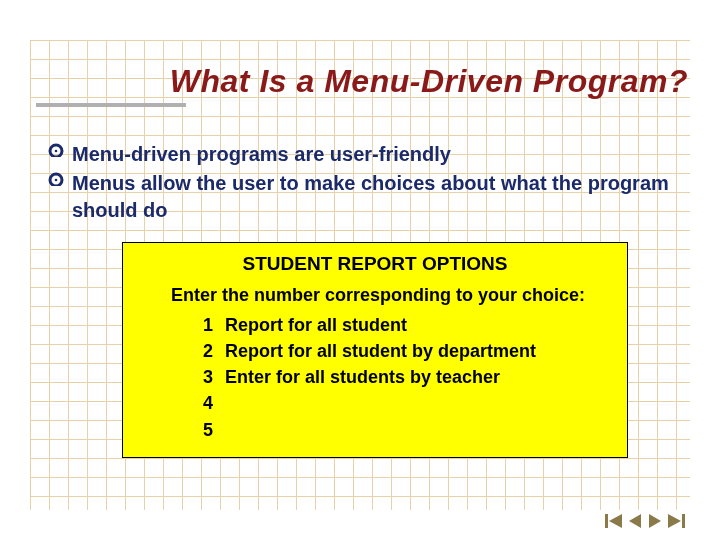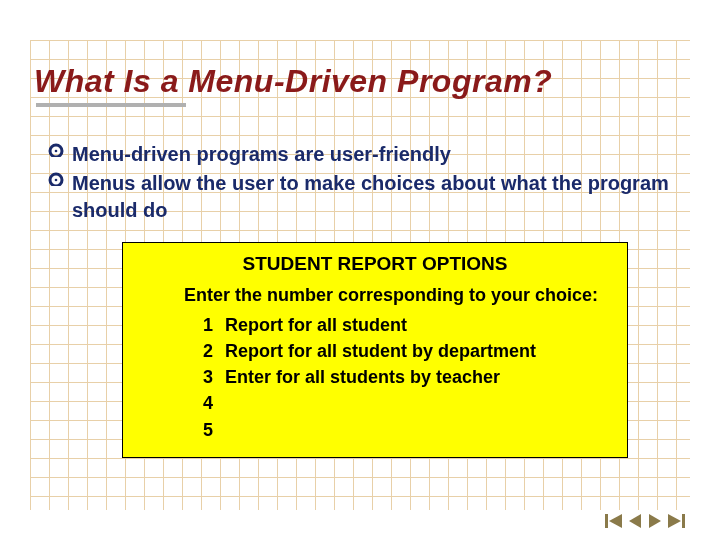--- a/index.html
+++ b/index.html
@@ -26,20 +26,21 @@
   }
   .title {
     font-size: 32px;
     font-weight: 700;
     color: #8a1a1a;
     font-style: italic;
     letter-spacing: 0.5px;
     line-height: 1.1;
     margin-left: 2px;
     margin-bottom: 4px;
+    text-align: right;
   }
   .title-underline {
     width: 150px;
     height: 4px;
     background: #b0b0b0;
     margin-left: 4px;
     margin-bottom: 34px;
   }
   .bullets {
     margin-left: 16px;
@@ -68,21 +69,21 @@
   }
   .menu-title {
     text-align: center;
     font-size: 19px;
     font-weight: 700;
     margin-bottom: 10px;
   }
   .menu-prompt {
     font-size: 18px;
     font-weight: 700;
-    margin-left: 43px;
+    margin-left: 30px;
     margin-bottom: 6px;
   }
   .menu-items { margin-left: 58px; }
   .menu-item {
     display: flex;
     gap: 12px;
     font-size: 18px;
     font-weight: 700;
     line-height: 1.45;
   }

